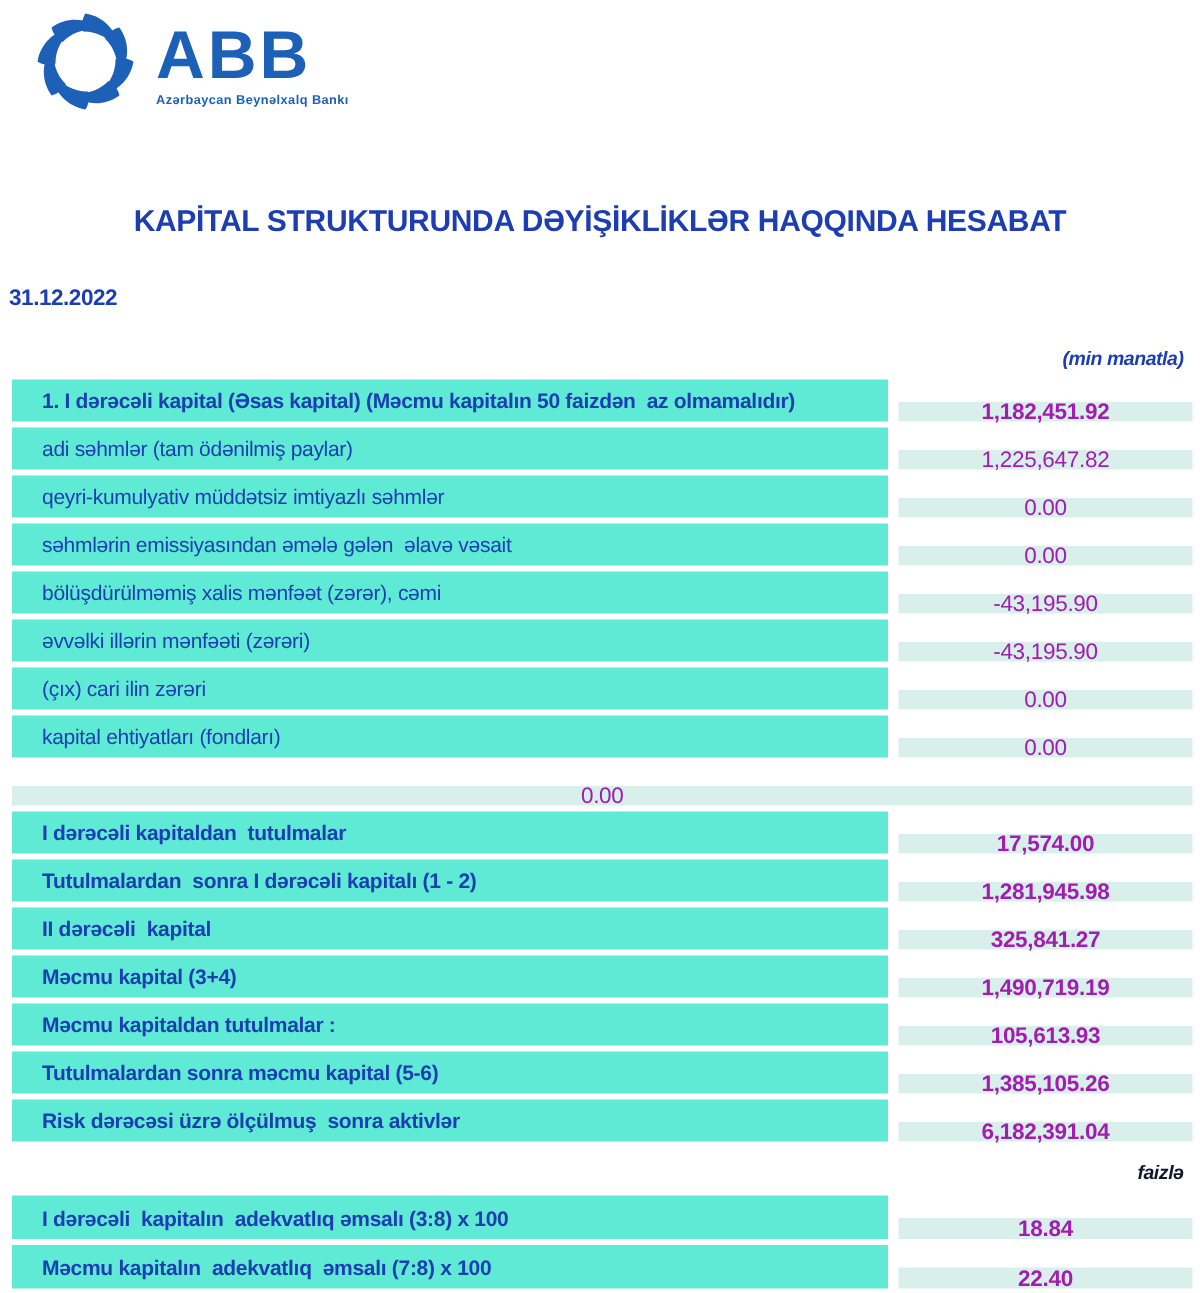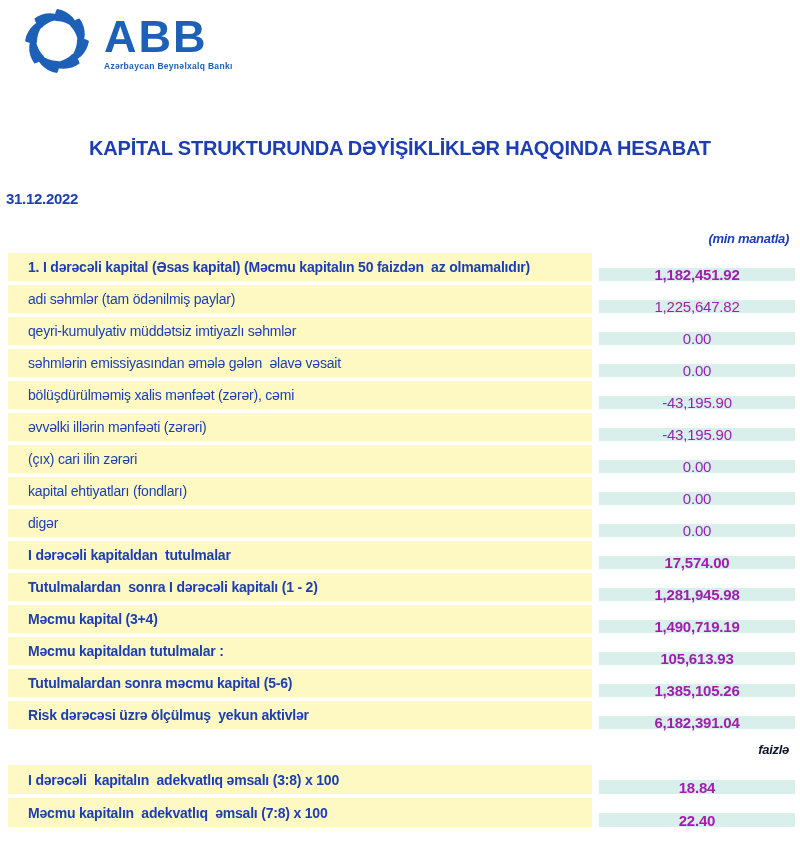--- a/index.html
+++ b/index.html
@@ -34,21 +34,21 @@
   .table-area { position:absolute; top:212px; left:8px; width:787px; }
   .thead-row { display:flex; height:38px; margin-bottom:3px;flex-direction:column; }
   .thead-bar { width:584px; background:#1d3eb2; }
   .thead-note {
     flex:1; display:flex; align-items:flex-end; justify-content:flex-end;
     font-size:13px; font-style:italic; font-weight:700; color:#1d3eb2;
     padding-right:6px; padding-bottom:4px; letter-spacing:-0.3px;
   }
   .t-row { display:flex; height:28px; margin-bottom:4px; }
   .t-label {
-    width:584px; background:#fef9c3; display:flex; align-items:center;
+    width:584px; background:#5eead4; display:flex; align-items:center;
     padding-left:20px; font-size:14px; color:#1d3eb2; letter-spacing:-0.2px;
     font-stretch:condensed; margin-right:7px; white-space:pre-wrap;
   }
   .t-value {
     flex:1; background:#d8efeb; display:flex; align-items:center; justify-content:center;
     font-size:15px; color:#a21caf; letter-spacing:-0.2px; font-stretch:condensed;margin-top:15px;
   }
   .t-row.bold .t-label, .t-row.bold .t-value { font-weight:700; }
   .percent-note {
     height:32px; display:flex; align-items:center; justify-content:flex-end;
@@ -119,45 +119,48 @@
         </div>
         <div class="t-row">
           <div class="t-label">(çıx) cari ilin zərəri</div>
           <div class="t-value">0.00</div>
         </div>
         <div class="t-row">
           <div class="t-label">kapital ehtiyatları (fondları)</div>
           <div class="t-value">0.00</div>
         </div>
         <div class="t-row">
-          <div class="t-label">digər</div>
           <div class="t-value">0.00</div>
         </div>
         <div class="t-row bold">
           <div class="t-label">I dərəcəli kapitaldan  tutulmalar</div>
           <div class="t-value">17,574.00</div>
         </div>
         <div class="t-row bold">
           <div class="t-label">Tutulmalardan  sonra I dərəcəli kapitalı (1 - 2)</div>
           <div class="t-value">1,281,945.98</div>
+        </div>
+        <div class="t-row bold">
+          <div class="t-label">II dərəcəli  kapital</div>
+          <div class="t-value">325,841.27</div>
         </div>
         <div class="t-row bold">
           <div class="t-label">Məcmu kapital (3+4)</div>
           <div class="t-value">1,490,719.19</div>
         </div>
         <div class="t-row bold">
           <div class="t-label">Məcmu kapitaldan tutulmalar :</div>
           <div class="t-value">105,613.93</div>
         </div>
         <div class="t-row bold">
           <div class="t-label">Tutulmalardan sonra məcmu kapital (5-6)</div>
           <div class="t-value">1,385,105.26</div>
         </div>
         <div class="t-row bold">
-          <div class="t-label">Risk dərəcəsi üzrə ölçülmuş  yekun aktivlər</div>
+          <div class="t-label">Risk dərəcəsi üzrə ölçülmuş  sonra aktivlər</div>
           <div class="t-value">6,182,391.04</div>
         </div>
       </div>
 
     <div class="percent-note">faizlə</div>
 
     <div id="ratio-rows">
         <div class="t-row bold ratio-row">
           <div class="t-label">I dərəcəli  kapitalın  adekvatlıq əmsalı (3:8) x 100</div>
           <div class="t-value">18.84</div>

